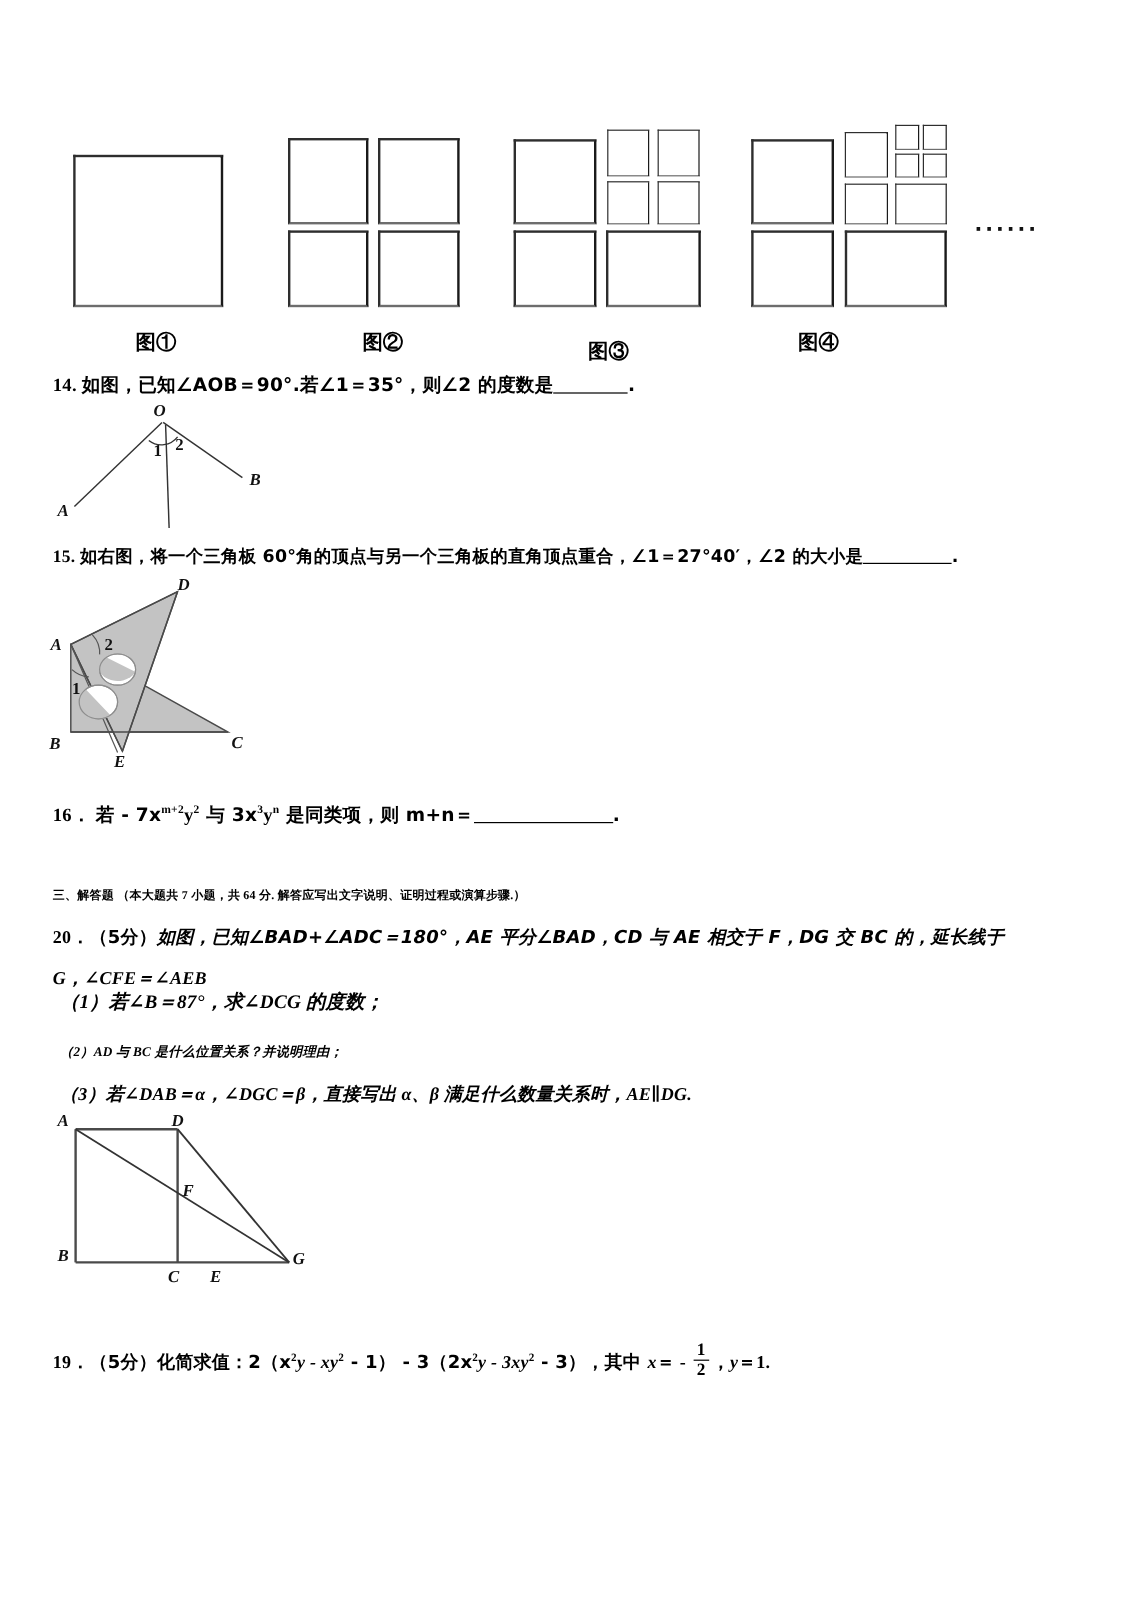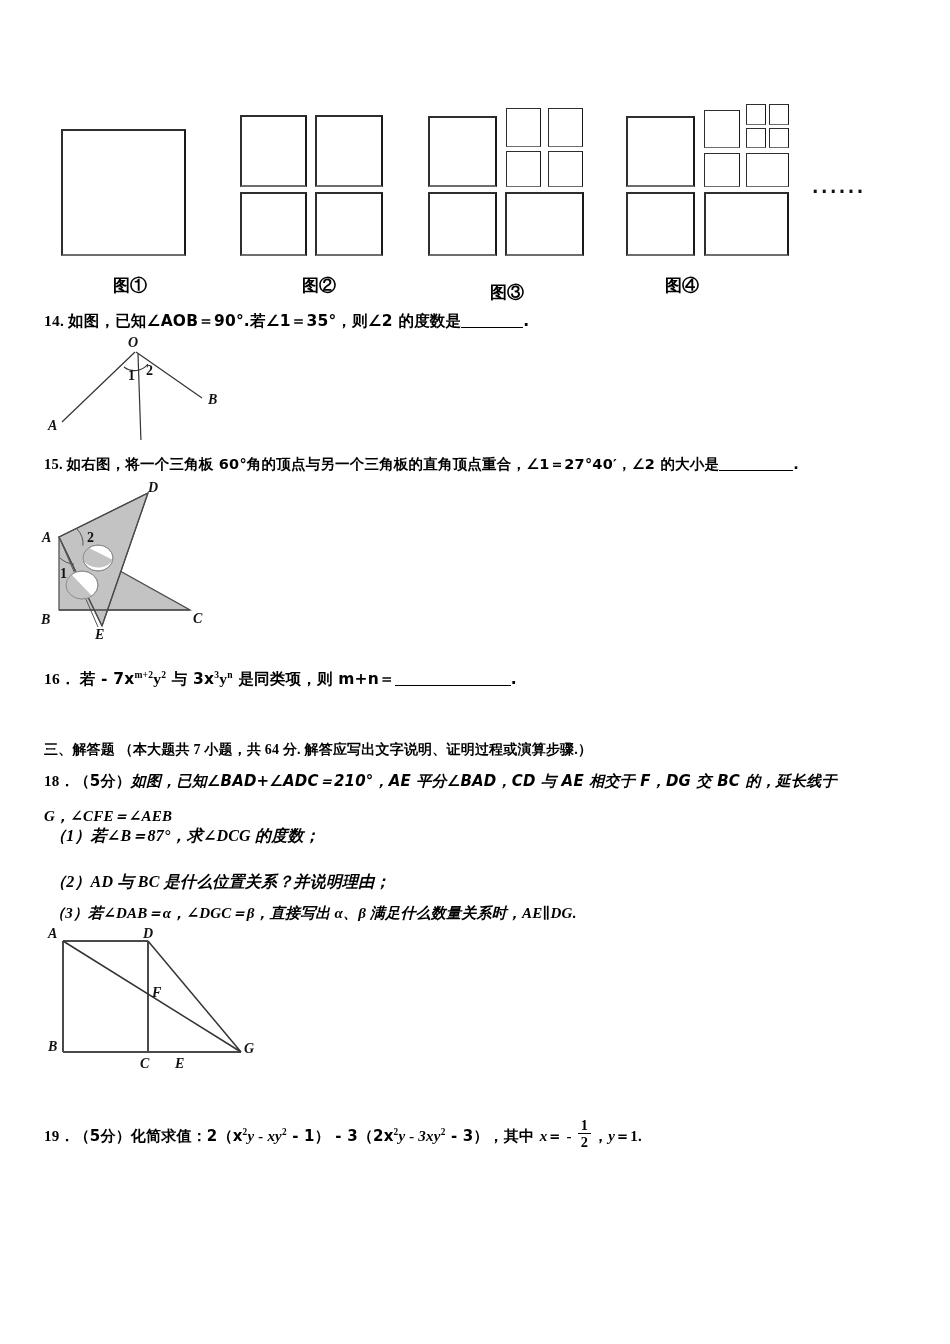--- a/index.html
+++ b/index.html
@@ -201,29 +201,29 @@
     <text class="lbl-num" x="57" y="62" style="font-weight:bold;">2</text>
     <text class="lbl-num" x="30" y="98" style="font-weight:bold;">1</text>
   </svg>
 
   <div class="qline" style="left:44px; top:668px;">
     <span>16．</span>
     <span class="cn">若 - 7x</span><sup>m+2</sup><span>y</span><sup>2</sup><span class="cn"> 与 3x</span><sup>3</sup><span>y</span><sup>n</sup><span class="cn"> 是同类项，则 m+n＝</span><span class="blank-l"></span><span class="cn">.</span>
   </div>
 
 
-  <div class="qline cn" style="left:44px; top:740px; font-size:14px;text-align:center;">三、解答题 （本大题共 7 小题，共 64 分. 解答应写出文字说明、证明过程或演算步骤.）</div>
+  <div class="qline cn" style="left:44px; top:740px; font-size:10px;text-align:center;">三、解答题 （本大题共 7 小题，共 64 分. 解答应写出文字说明、证明过程或演算步骤.）</div>
 
   <div class="qline" style="left:44px; top:771px; font-size:15px;">
-    <span>18．</span><span class="cn">（5分）</span><span class="cn it">如图，已知∠BAD+∠ADC＝210°，AE 平分∠BAD，CD 与 AE 相交于 F，DG 交 BC 的，延长线于</span>
+    <span>20．</span><span class="cn">（5分）</span><span class="cn it">如图，已知∠BAD+∠ADC＝180°，AE 平分∠BAD，CD 与 AE 相交于 F，DG 交 BC 的，延长线于</span>
   </div>
   <div class="qline cn it" style="left:44px; top:806px; font-size:15px;">G，∠CFE＝∠AEB</div>
 
   <div class="qline cn it" style="left:50px; top:824px; font-size:16px;">（1）若∠B＝87°，求∠DCG 的度数；</div>
-  <div class="qline cn it" style="left:50px; top:870px; font-size:16px;">（2）AD 与 BC 是什么位置关系？并说明理由；</div>
+  <div class="qline cn it" style="left:50px; top:870px; font-size:11px;">（2）AD 与 BC 是什么位置关系？并说明理由；</div>
   <div class="qline cn it" style="left:50px; top:903px; font-size:15px;">（3）若∠DAB＝α，∠DGC＝β，直接写出 α、β 满足什么数量关系时，AE∥DG.</div>
 
   <svg class="svg-fig" style="left:30px; top:925px;" width="255" height="155" viewBox="0 0 255 155">
 
     <line x1="33" y1="16" x2="118" y2="16" stroke="#4a4a4a" stroke-width="2"></line>
     <line x1="33" y1="16" x2="33" y2="127" stroke="#4a4a4a" stroke-width="2"></line>
     <line x1="118" y1="16" x2="118" y2="127" stroke="#4a4a4a" stroke-width="2"></line>
 
     <line x1="33" y1="127" x2="211" y2="127" stroke="#4a4a4a" stroke-width="2"></line>
 

